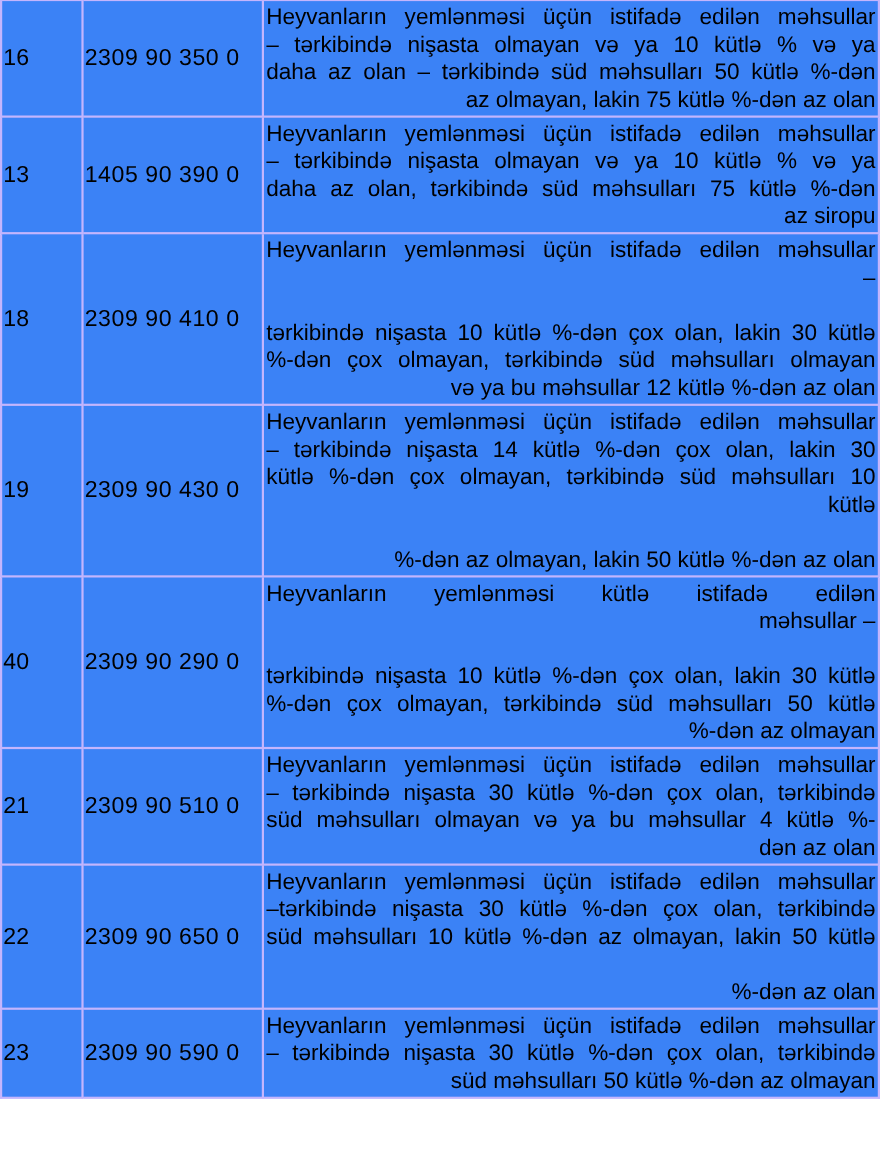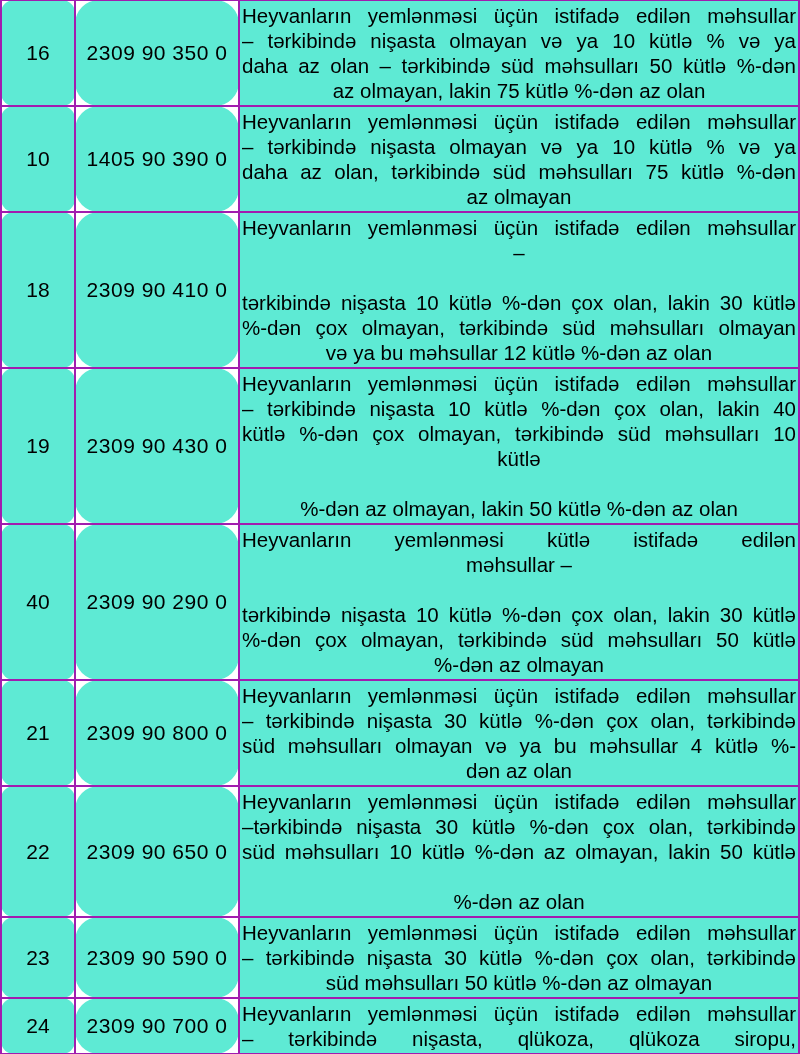--- a/index.html
+++ b/index.html
@@ -16,51 +16,49 @@
     font-family: "Liberation Sans", sans-serif;
     color: #000000;
   }
   table.tariff {
     border-collapse: collapse;
     table-layout: fixed;
     width: 800px;
     margin-top: -1px; 
   }
   table.tariff td {
-    border: 2px solid #a21caf;
-    background: #5eead4;
+    border: 2px solid #c4b5fd;
+    background: #3b82f6;
   }
   td.c-num {
     width: 70px;
-    text-align: center;
+    text-align: left;
     vertical-align: middle;
     font-size: 21px;
     white-space: nowrap;
-    border-radius: 13px;
   }
   td.c-code {
     width: 160px;
-    text-align: center;
+    text-align: left;
     vertical-align: middle;
     font-size: 21px;
     letter-spacing: 0.5px;
     white-space: nowrap;
-    border-radius: 24px;
   }
   td.c-desc {
     vertical-align: top;
     padding: 2px 2px 2px 2px;
     font-size: 20.5px;
   }
   .ln {
     display: block;
     height: 25px;
     line-height: 25px;
     overflow: hidden;
-    text-align: center;
+    text-align: right;
     white-space: normal;
   }
   .ln.j {
     text-align: justify;
     text-align-last: justify;
   }
 </style>
 </head>
 <body>
 
@@ -71,68 +69,68 @@
           <td class="c-num">16</td>
           <td class="c-code">2309 90 350 0</td>
           <td class="c-desc">
             <div class="ln j">Heyvanların yemlənməsi üçün istifadə edilən məhsullar</div>
             <div class="ln j">– tərkibində nişasta olmayan və ya 10 kütlə % və ya</div>
             <div class="ln j">daha az olan – tərkibində süd məhsulları 50 kütlə %-dən</div>
             <div class="ln">az olmayan, lakin 75 kütlə %-dən az olan</div>
           </td>
         </tr>
         <tr>
-          <td class="c-num">10</td>
+          <td class="c-num">13</td>
           <td class="c-code">1405 90 390 0</td>
           <td class="c-desc">
             <div class="ln j">Heyvanların yemlənməsi üçün istifadə edilən məhsullar</div>
             <div class="ln j">– tərkibində nişasta olmayan və ya 10 kütlə % və ya</div>
             <div class="ln j">daha az olan, tərkibində süd məhsulları 75 kütlə %-dən</div>
-            <div class="ln">az olmayan</div>
+            <div class="ln">az siropu</div>
           </td>
         </tr>
         <tr>
           <td class="c-num">18</td>
           <td class="c-code">2309 90 410 0</td>
           <td class="c-desc">
             <div class="ln j">Heyvanların yemlənməsi üçün istifadə edilən məhsullar</div>
             <div class="ln">–</div>
             <div class="ln"></div>
             <div class="ln j">tərkibində nişasta 10 kütlə %-dən çox olan, lakin 30 kütlə</div>
             <div class="ln j">%-dən çox olmayan, tərkibində süd məhsulları olmayan</div>
             <div class="ln">və ya bu məhsullar 12 kütlə %-dən az olan</div>
           </td>
         </tr>
         <tr>
           <td class="c-num">19</td>
           <td class="c-code">2309 90 430 0</td>
           <td class="c-desc">
             <div class="ln j">Heyvanların yemlənməsi üçün istifadə edilən məhsullar</div>
-            <div class="ln j">– tərkibində nişasta 10 kütlə %-dən çox olan, lakin 40</div>
+            <div class="ln j">– tərkibində nişasta 14 kütlə %-dən çox olan, lakin 30</div>
             <div class="ln j">kütlə %-dən çox olmayan, tərkibində süd məhsulları 10</div>
             <div class="ln">kütlə</div>
             <div class="ln"></div>
             <div class="ln">%-dən az olmayan, lakin 50 kütlə %-dən az olan</div>
           </td>
         </tr>
         <tr>
           <td class="c-num">40</td>
           <td class="c-code">2309 90 290 0</td>
           <td class="c-desc">
             <div class="ln j">Heyvanların yemlənməsi kütlə istifadə edilən</div>
             <div class="ln">məhsullar –</div>
             <div class="ln"></div>
             <div class="ln j">tərkibində nişasta 10 kütlə %-dən çox olan, lakin 30 kütlə</div>
             <div class="ln j">%-dən çox olmayan, tərkibində süd məhsulları 50 kütlə</div>
             <div class="ln">%-dən az olmayan</div>
           </td>
         </tr>
         <tr>
           <td class="c-num">21</td>
-          <td class="c-code">2309 90 800 0</td>
+          <td class="c-code">2309 90 510 0</td>
           <td class="c-desc">
             <div class="ln j">Heyvanların yemlənməsi üçün istifadə edilən məhsullar</div>
             <div class="ln j">– tərkibində nişasta 30 kütlə %-dən çox olan,  tərkibində</div>
             <div class="ln j">süd məhsulları olmayan və ya bu məhsullar 4 kütlə %-</div>
             <div class="ln">dən az olan</div>
           </td>
         </tr>
         <tr>
           <td class="c-num">22</td>
           <td class="c-code">2309 90 650 0</td>
@@ -146,23 +144,15 @@
         </tr>
         <tr>
           <td class="c-num">23</td>
           <td class="c-code">2309 90 590 0</td>
           <td class="c-desc">
             <div class="ln j">Heyvanların yemlənməsi üçün istifadə edilən məhsullar</div>
             <div class="ln j">– tərkibində nişasta 30 kütlə %-dən çox olan, tərkibində</div>
             <div class="ln">süd məhsulları 50 kütlə %-dən az olmayan</div>
           </td>
         </tr>
-        <tr>
-          <td class="c-num">24</td>
-          <td class="c-code">2309 90 700 0</td>
-          <td class="c-desc">
-            <div class="ln j">Heyvanların yemlənməsi üçün istifadə edilən məhsullar</div>
-            <div class="ln j">– tərkibində nişasta, qlükoza, qlükoza siropu,</div>
-          </td>
-        </tr>
       </tbody>
   </table>
 </div>
 
 </body></html>

